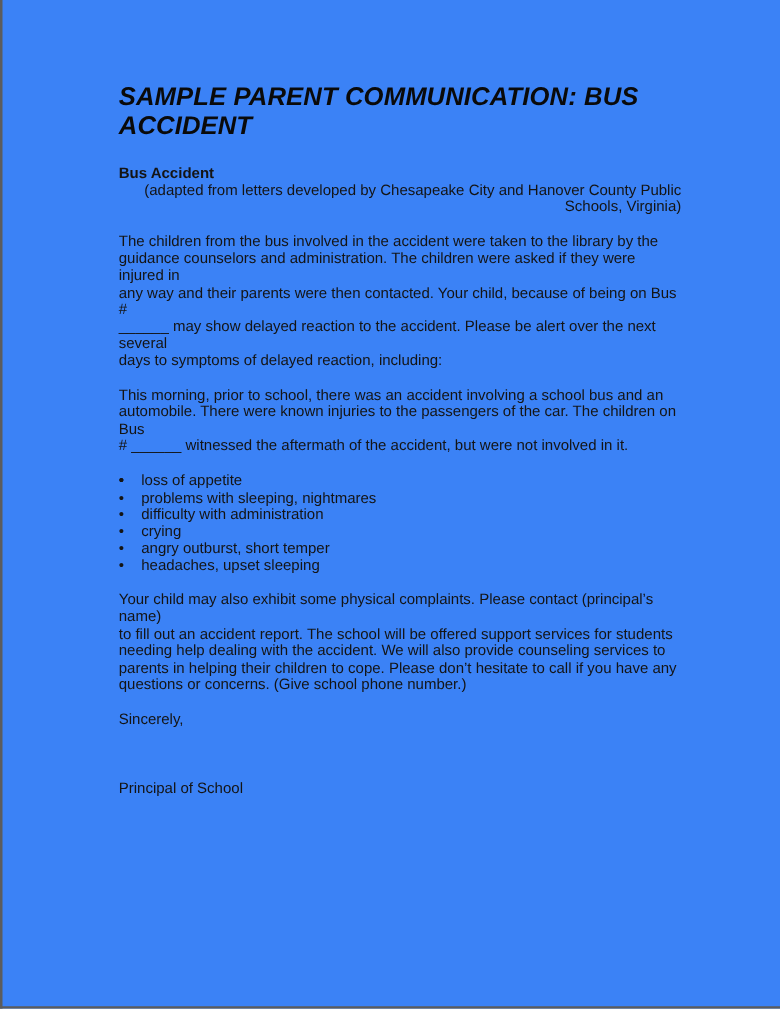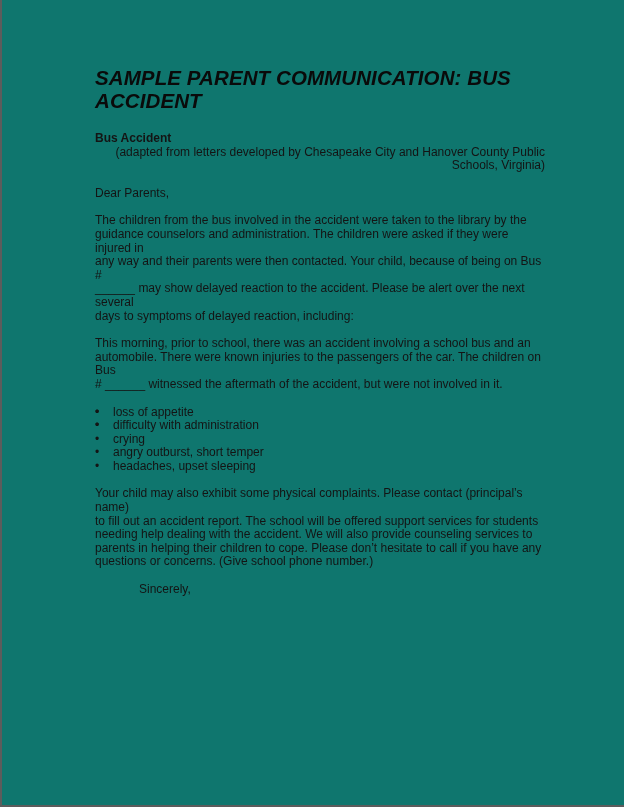--- a/index.html
+++ b/index.html
@@ -17,21 +17,21 @@
     }
     .page {
       position: absolute;
       left: 0;
       top: 0;
       width: 624px;
       height: 807px;
       box-sizing: border-box;
       border-left: 2px solid #5c5c5c;
       border-bottom: 2px solid #5c5c5c;
-      background: #0f766e;
+      background: #3b82f6;
     }
     .content {
       position: absolute;
       left: 93px;
       top: 66px;
       width: 450px;
     }
     .title {
       font-family: "Liberation Sans", sans-serif;
       font-weight: bold;
@@ -76,62 +76,61 @@
       padding-left: 18px;
     }
     ul.symptoms li .bullet {
       position: absolute;
       left: 0;
       top: 0;
       width: 10px;
     }
     .closing {
       margin-top: 14px;
-      margin-left: 44px;
     }
     .signature {
       margin-top: 41px;
     }
   </style>
 </head>
 <body>
 
 <div class="page">
   <div class="content">
     <h1 class="title" style="white-space: pre-line;">SAMPLE PARENT COMMUNICATION:  BUS
 ACCIDENT</h1>
 
     <div class="subtitle">Bus Accident</div>
     <p class="source">(adapted from letters developed by Chesapeake City and Hanover County Public
 Schools, Virginia)</p>
 
-    <p class="salutation">Dear Parents,</p>
 
     <p class="para">The children from the bus involved in the accident were taken to the library by the
 guidance counselors and administration.  The children were asked if they were injured in
 any way and their parents were then contacted. Your child, because of being on Bus #
 ______  may show delayed reaction to the accident. Please be alert over the next several
 days to symptoms of delayed reaction, including:</p>
 
     <p class="para">This morning, prior to school, there was an accident involving a school bus and an
 automobile. There were known injuries to the passengers of the car. The children on Bus
 # ______ witnessed the aftermath of the accident, but were not involved in it.</p>
 
     <ul class="symptoms">
       <li><span class="bullet">•</span></li>
       <li><span class="bullet">•</span><span>loss of appetite</span></li>
-      <li><span class="bullet">•</span></li>
+      <li><span class="bullet">•</span><span>problems with sleeping, nightmares</span></li>
       <li><span class="bullet">•</span><span>difficulty with administration</span></li>
       <li><span class="bullet">•</span><span>crying</span></li>
       <li><span class="bullet">•</span><span>angry outburst, short temper</span></li>
       <li><span class="bullet">•</span><span>headaches, upset sleeping</span></li>
     </ul>
 
     <p class="para">Your child may also exhibit some physical complaints. Please contact (principal’s name)
 to fill out an accident report. The school will be offered support services for students
 needing help dealing with the accident. We will also provide counseling services to
 parents in helping their children to cope. Please don’t hesitate to call if you have any
 questions or concerns. (Give school phone number.)</p>
 
     <p class="closing">Sincerely,</p>
 
+    <p class="signature">Principal of School</p>
   </div>
 </div>
 
 </body></html>

